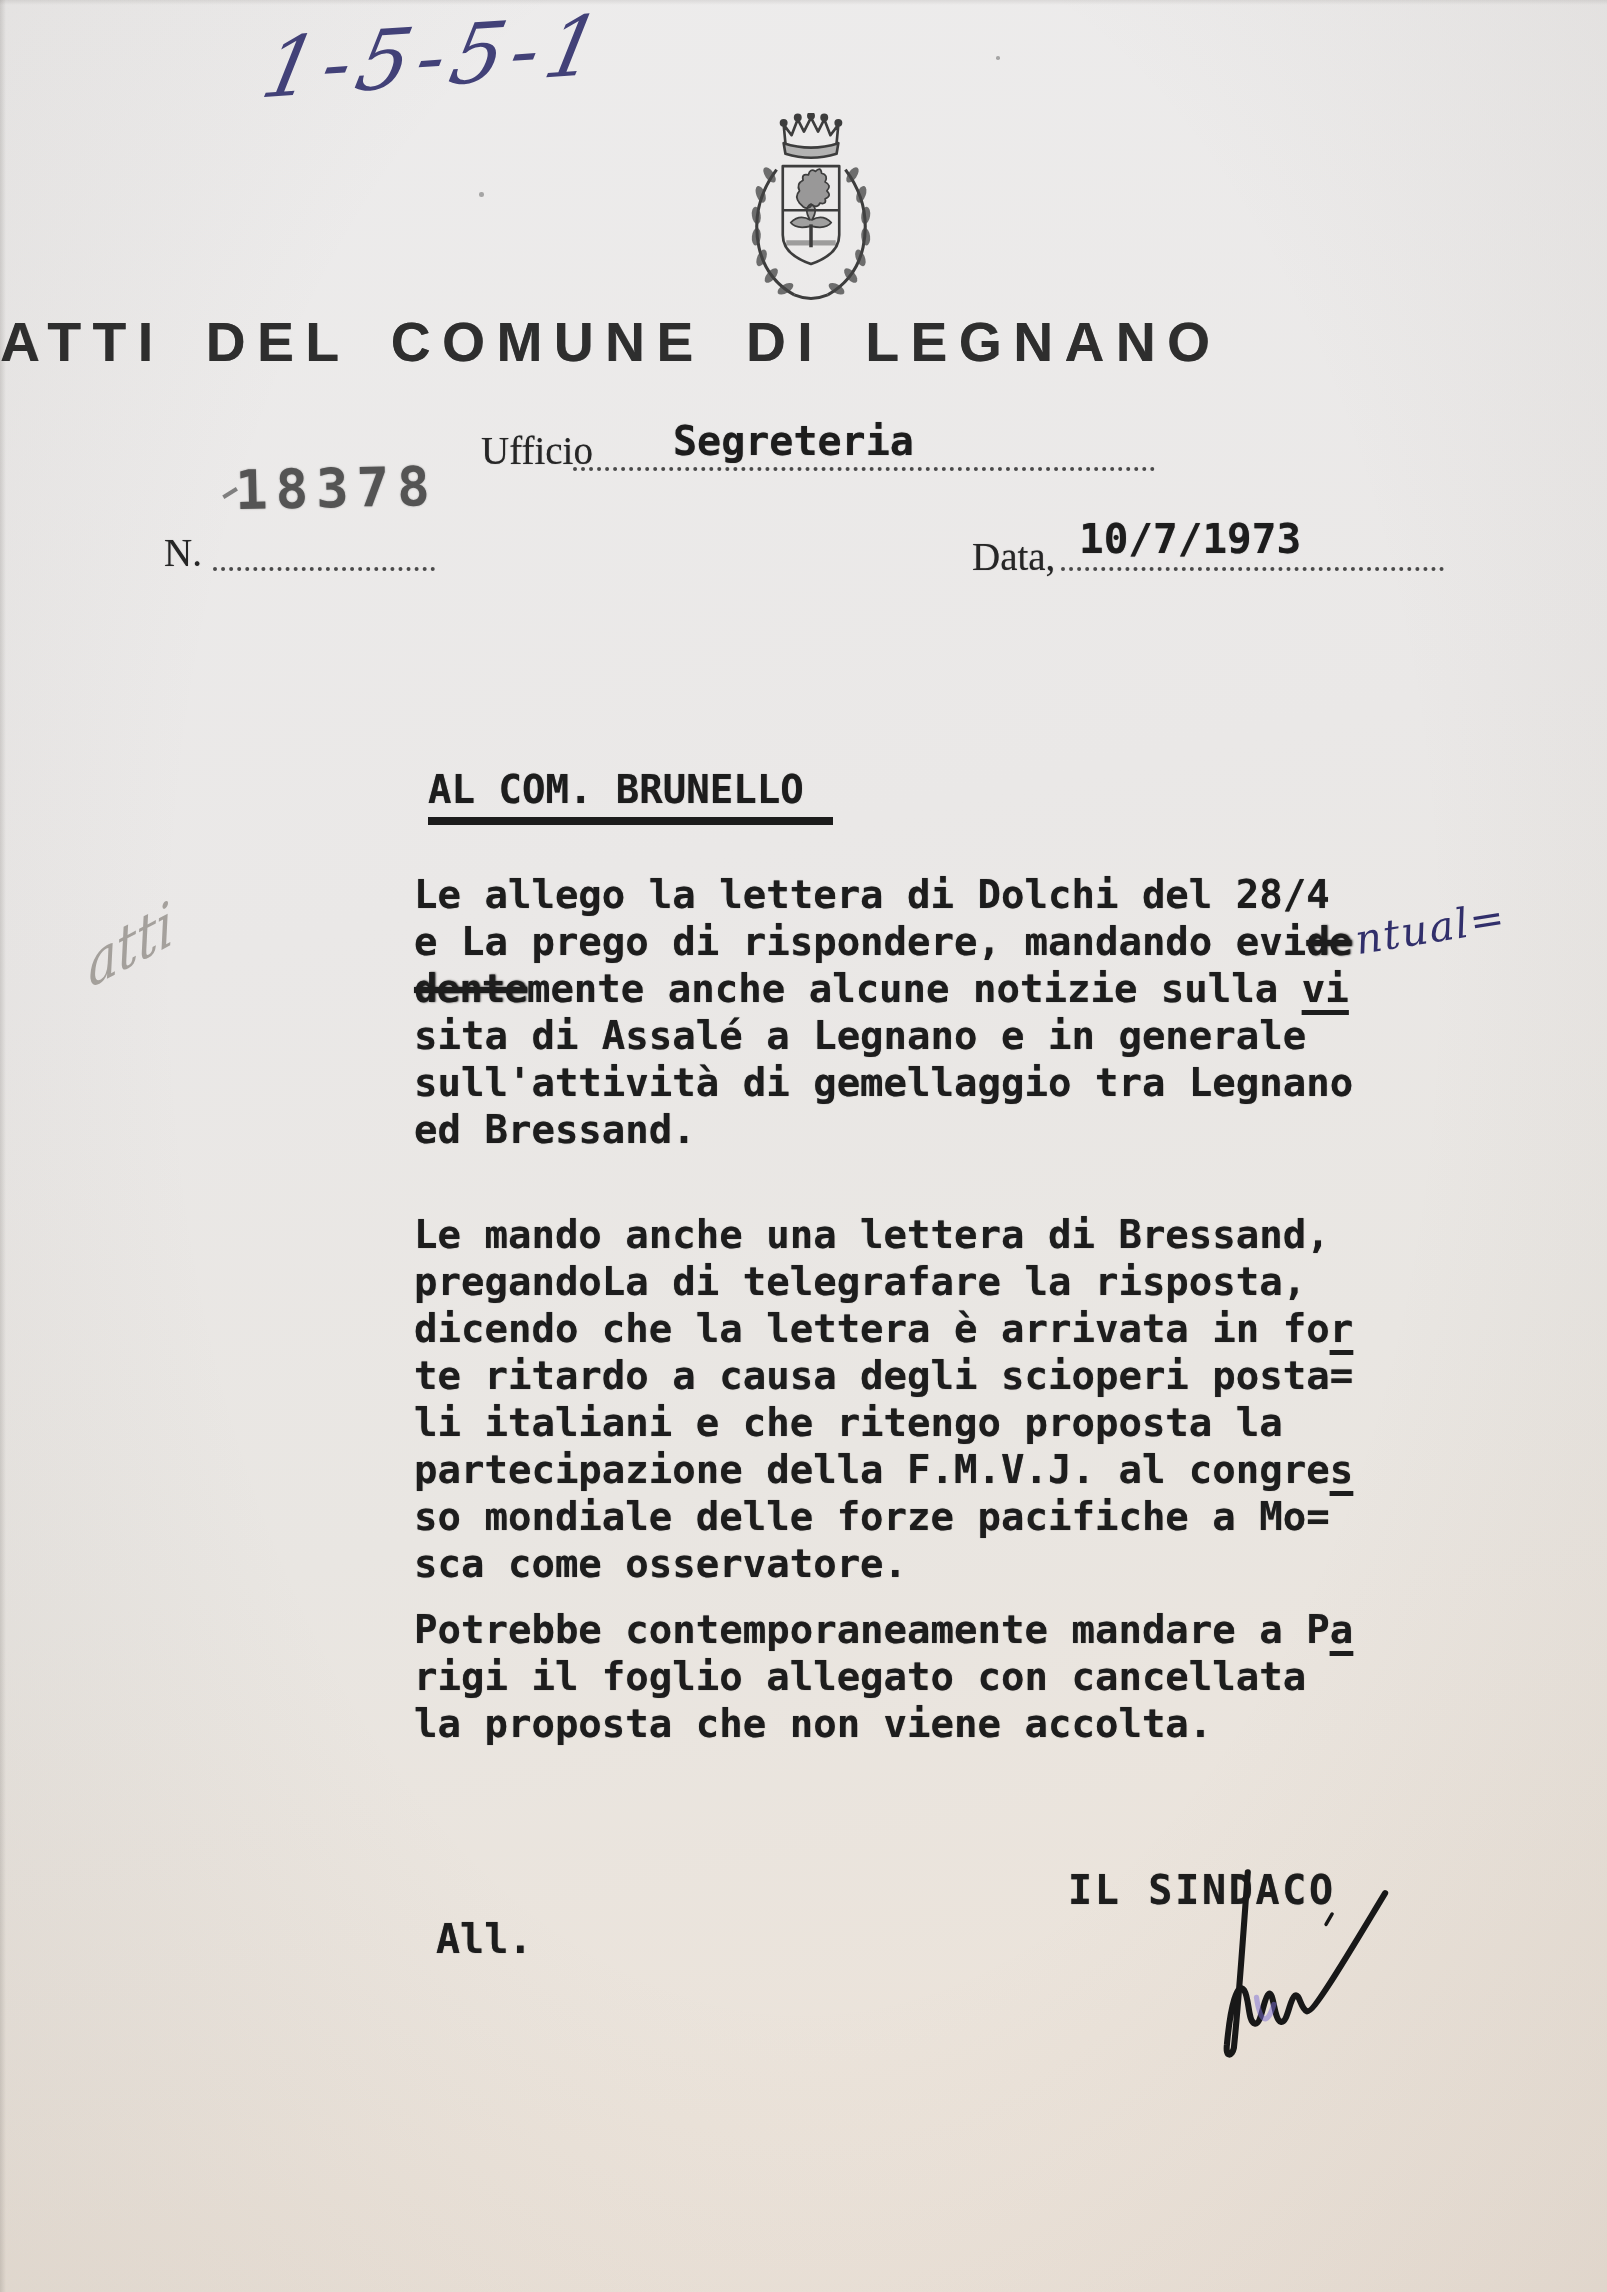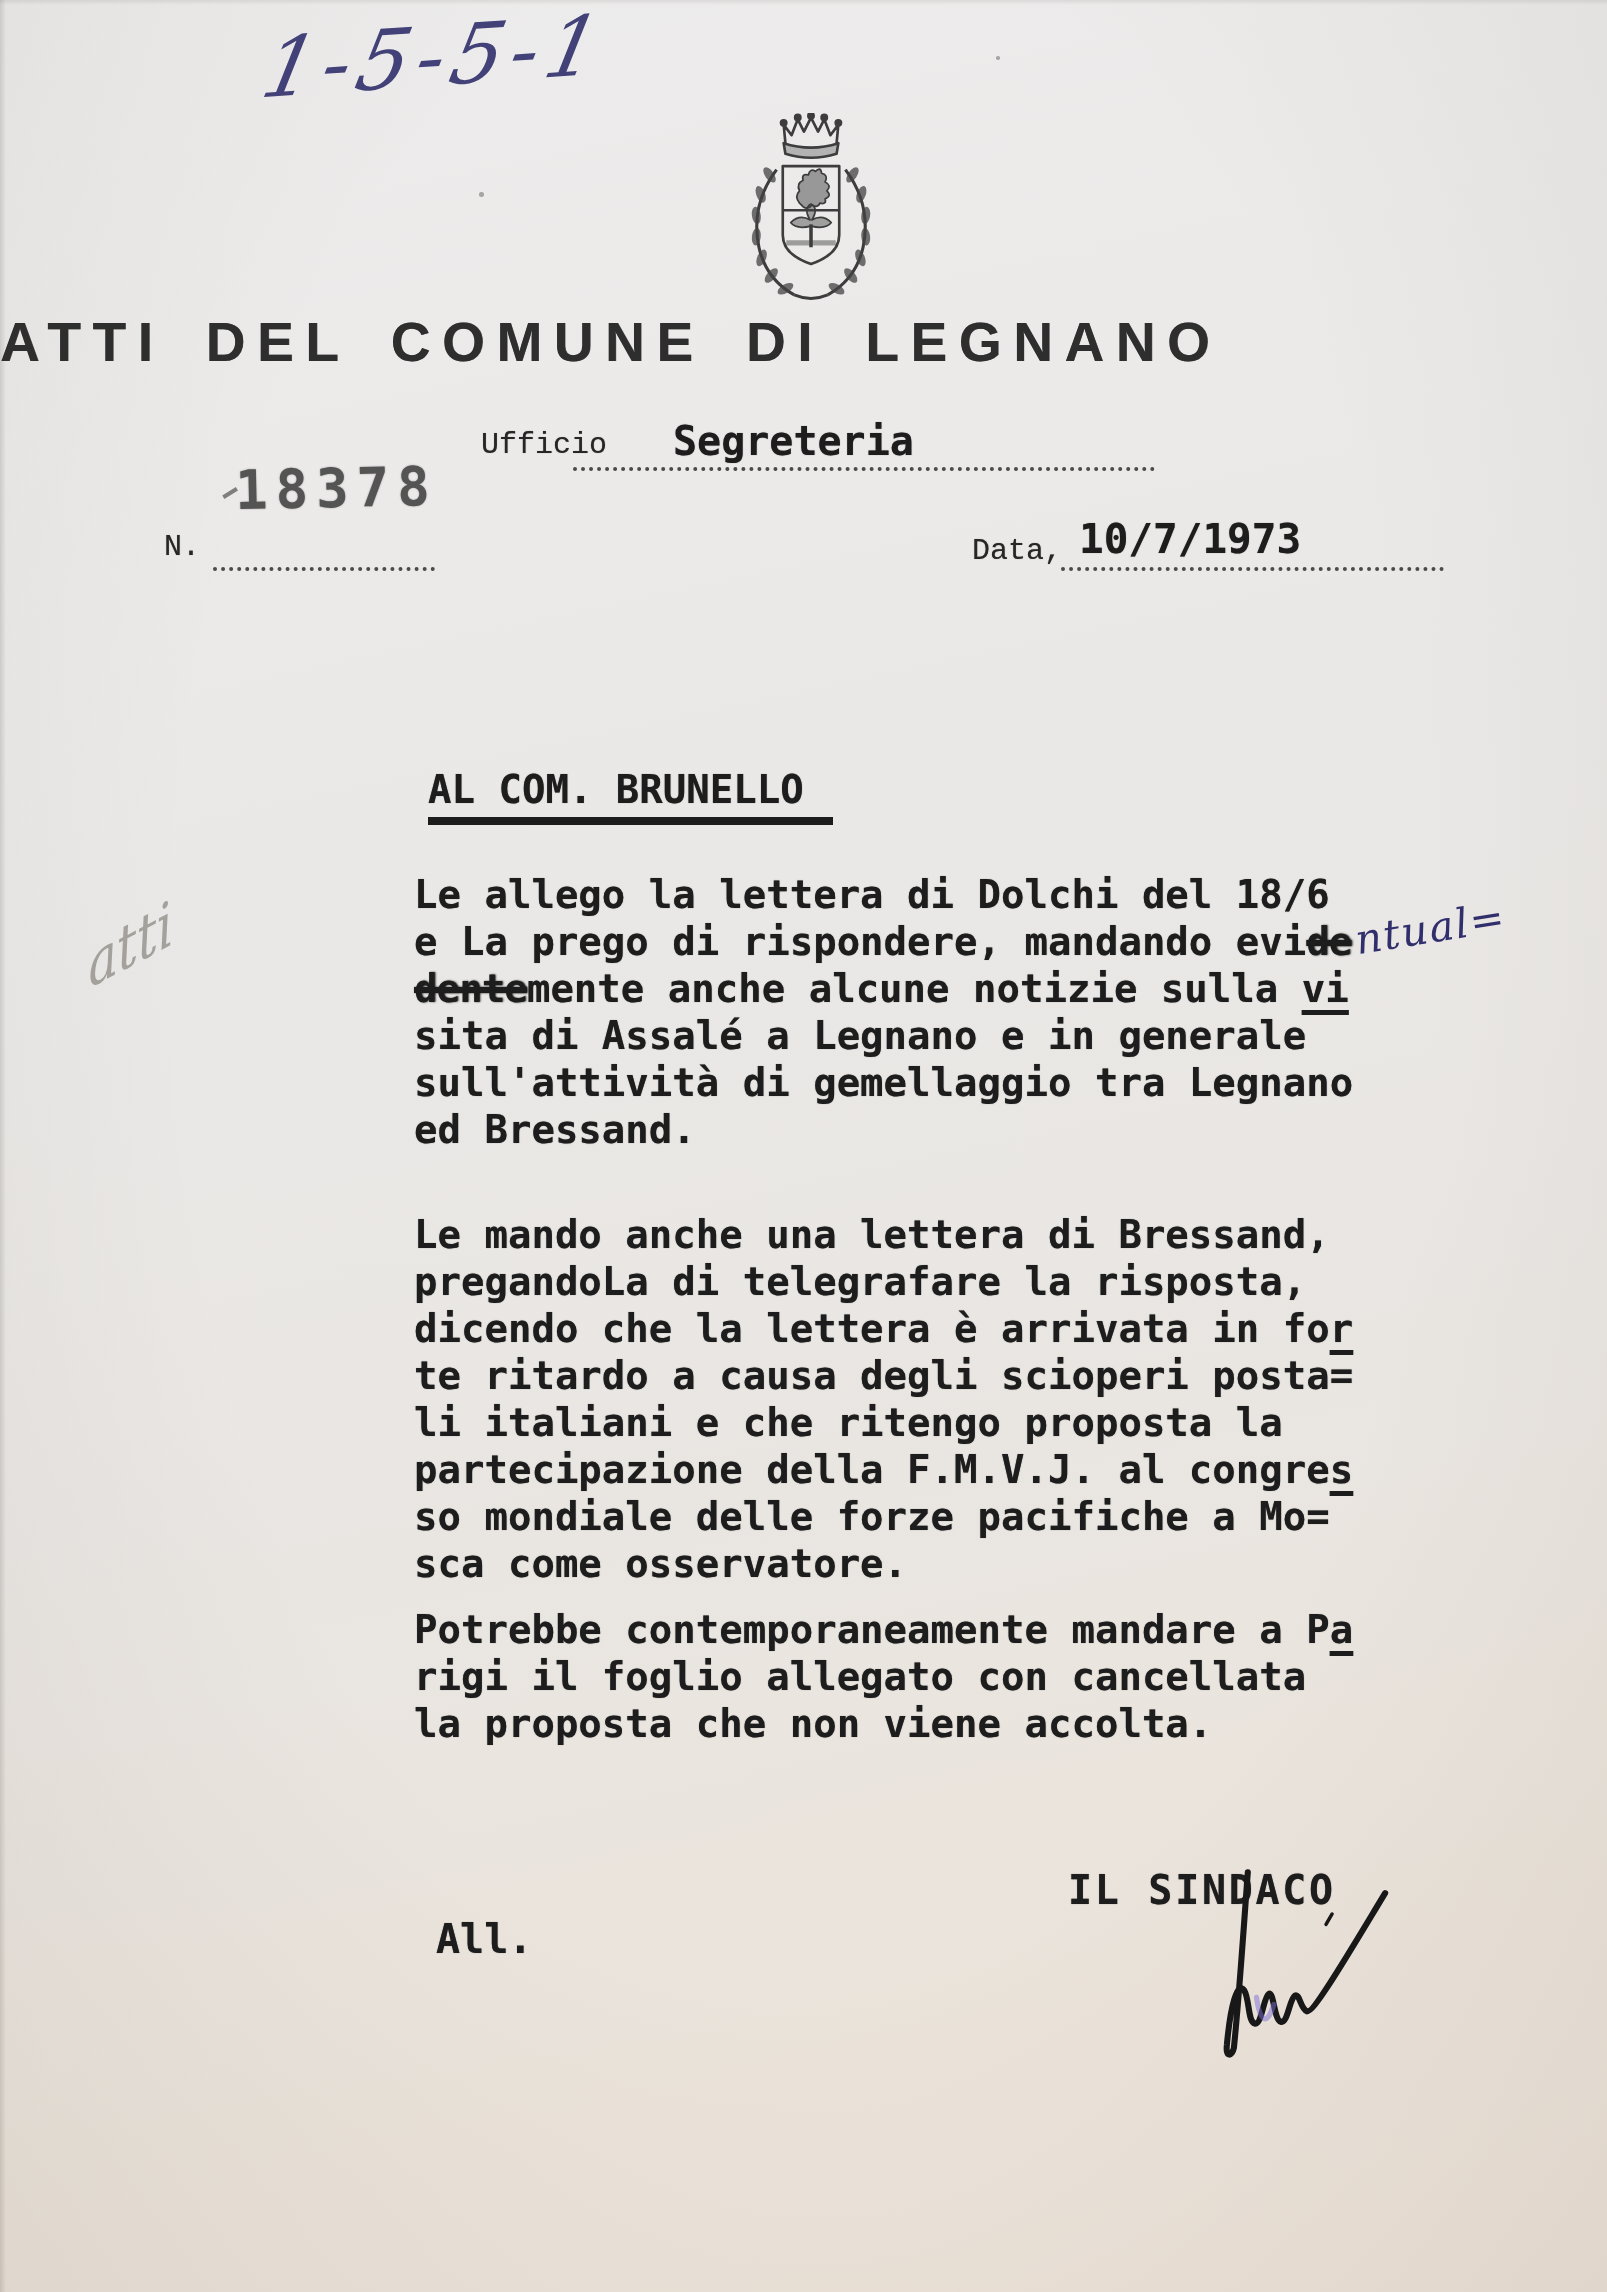--- a/index.html
+++ b/index.html
@@ -32,22 +32,22 @@
     font-family:"Liberation Sans",sans-serif;
     font-weight:bold;font-size:55px;
     letter-spacing:11.6px;word-spacing:14.3px;
     color:#2e2e2e;
     text-shadow:0.4px 0.4px 0 rgba(40,40,40,.7);
     white-space:nowrap;
   }
 
   .serif-label{
     position:absolute;
-    font-family:Liberation Mono, monospace;
-    font-size:30px;color:#262626;
+    font-family:Liberation Serif, serif;
+    font-size:39px;color:#262626;
     text-shadow:0 0 0.9px rgba(30,30,30,.5);
     white-space:nowrap;
   }
   .dotline{position:absolute;height:0;border-bottom:4.5px dotted #2f2f2f;opacity:.85;}
 
   .typed{
     position:absolute;
     font-weight:bold;
     color:#1d1d1d;
     text-shadow:0 0 0.9px rgba(25,25,25,.65);
@@ -173,21 +173,21 @@
 
   <div class="serif-label" style="left:972px;top:534px;">Data,</div>
   <div class="dotline" style="left:1061px;top:567px;width:383px;"></div>
   <div class="typed" style="left:1079px;top:507px;font-size:41px;">10/7/1973</div>
 
   <div class="recipient-wrap">
     <span class="typed-inline">AL COM. BRUNELLO</span>
   </div>
 
   <div class="para" style="top:871px;">
-    <div>Le allego la lettera di Dolchi del 18/6</div>
+    <div>Le allego la lettera di Dolchi del 28/4</div>
     <div><span>e La prego di rispondere, mandando evi</span><span class="struck">de</span><span class="hand-fix">ntual=</span></div>
     <div><span class="struck">dente</span><span>mente anche alcune notizie sulla </span><span class="brk">vi</span></div>
     <div>sita di Assalé a Legnano e in generale</div>
     <div>sull'attività di gemellaggio tra Legnano</div>
     <div>ed Bressand.</div>
   </div>
 
   <div class="para" style="top:1211px;">
     <div>Le mando anche una lettera di Bressand,</div>
     <div>pregandoLa di telegrafare la risposta,</div>

